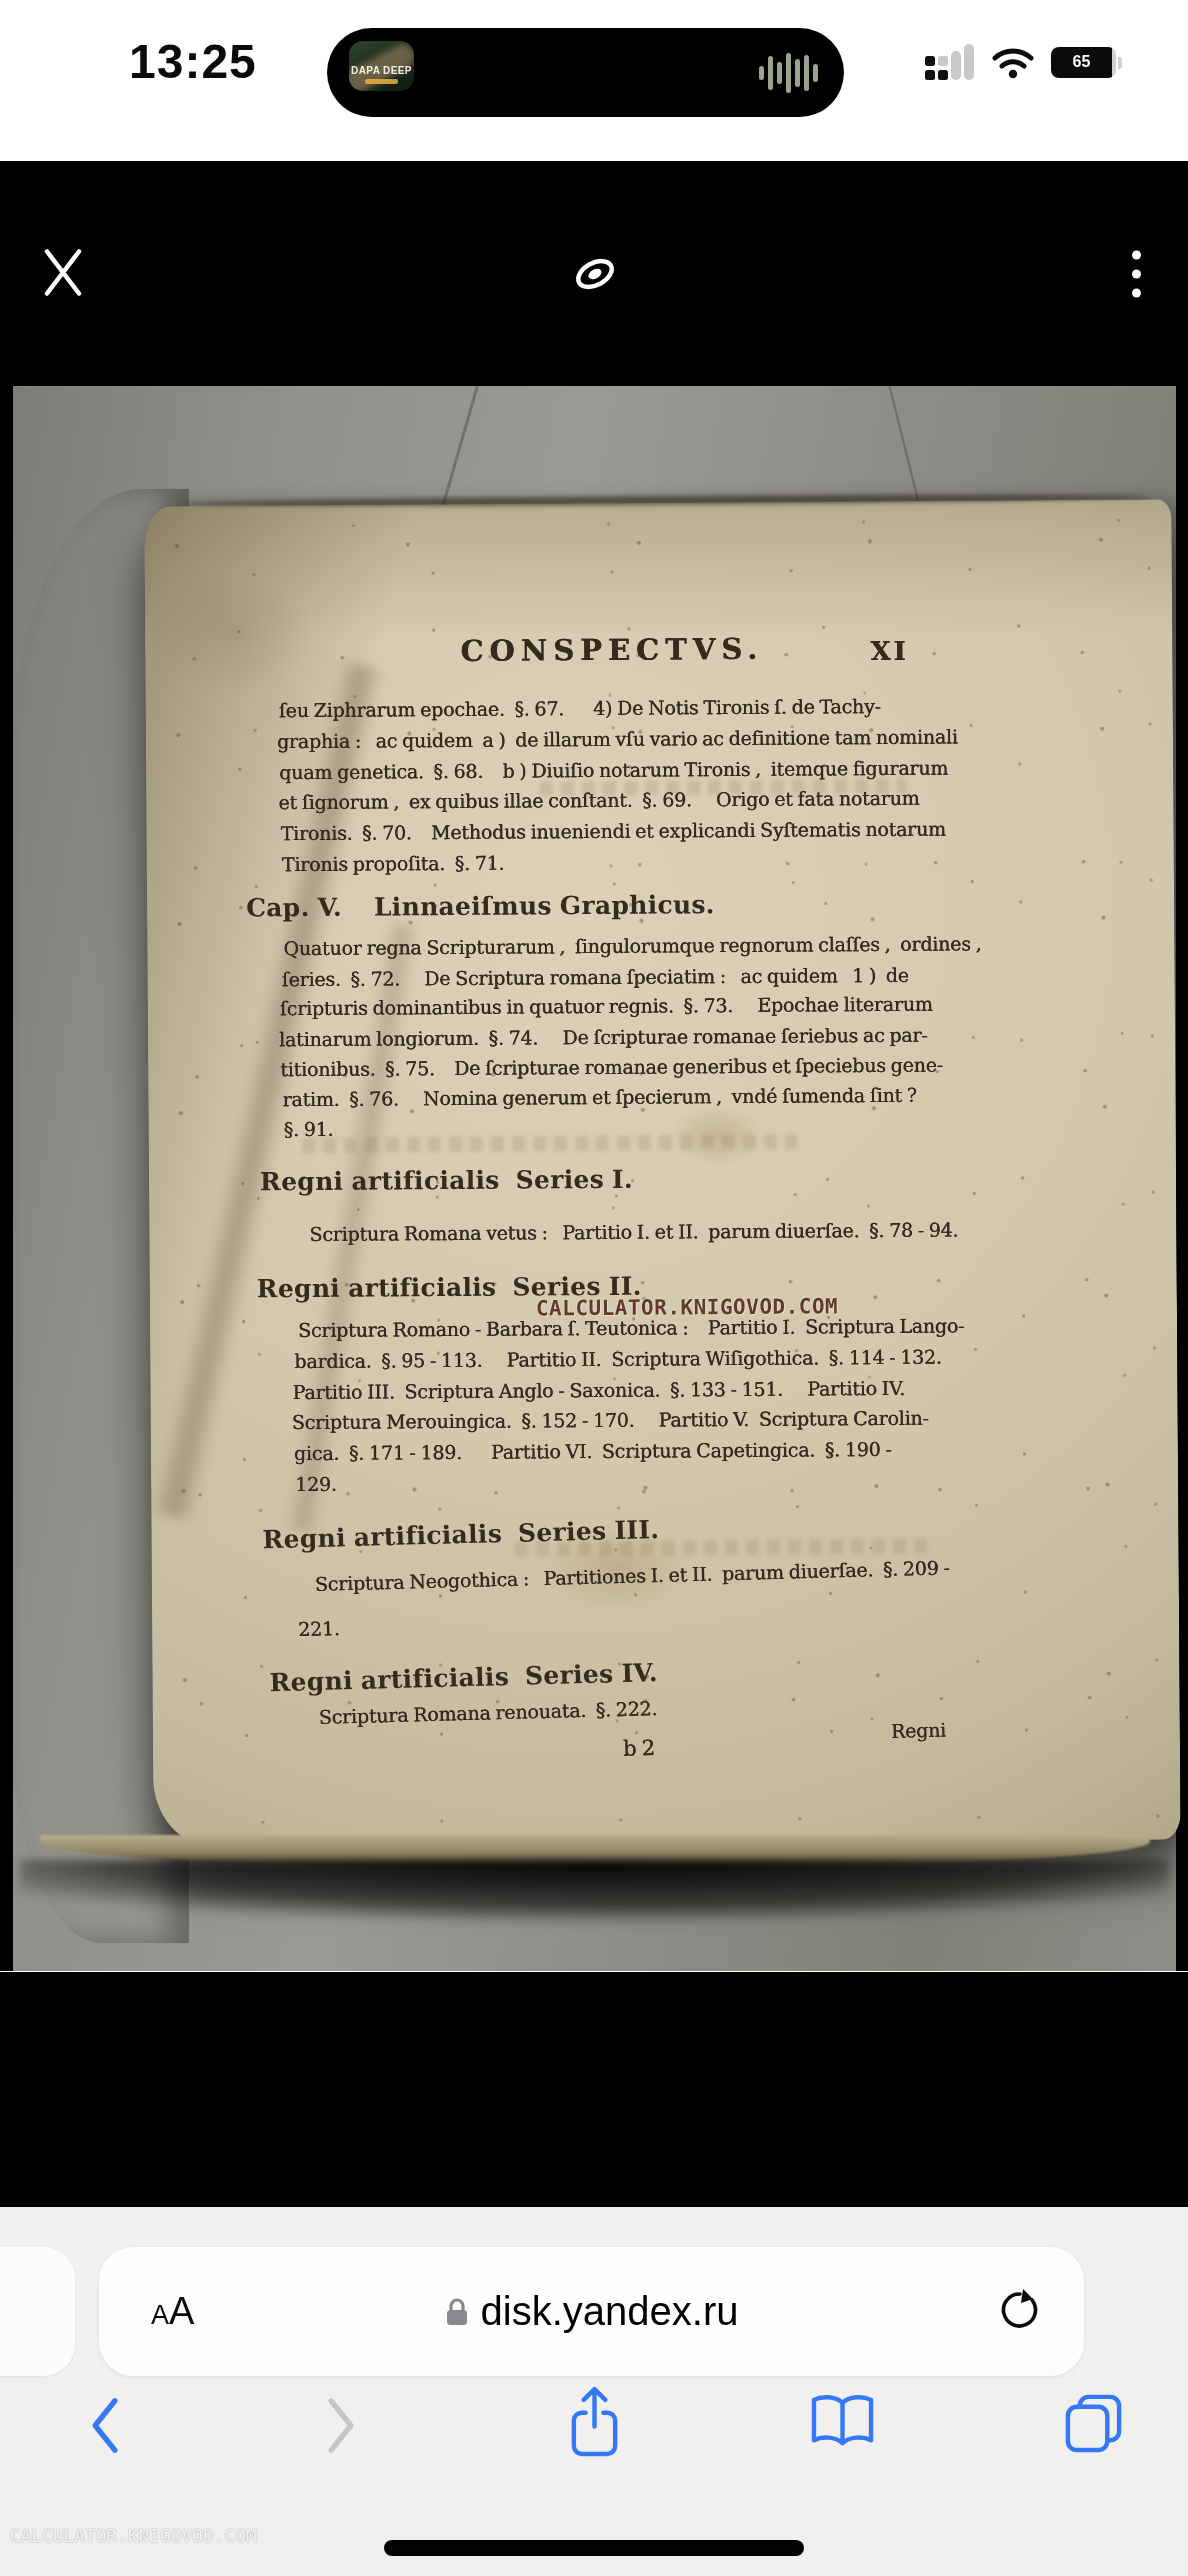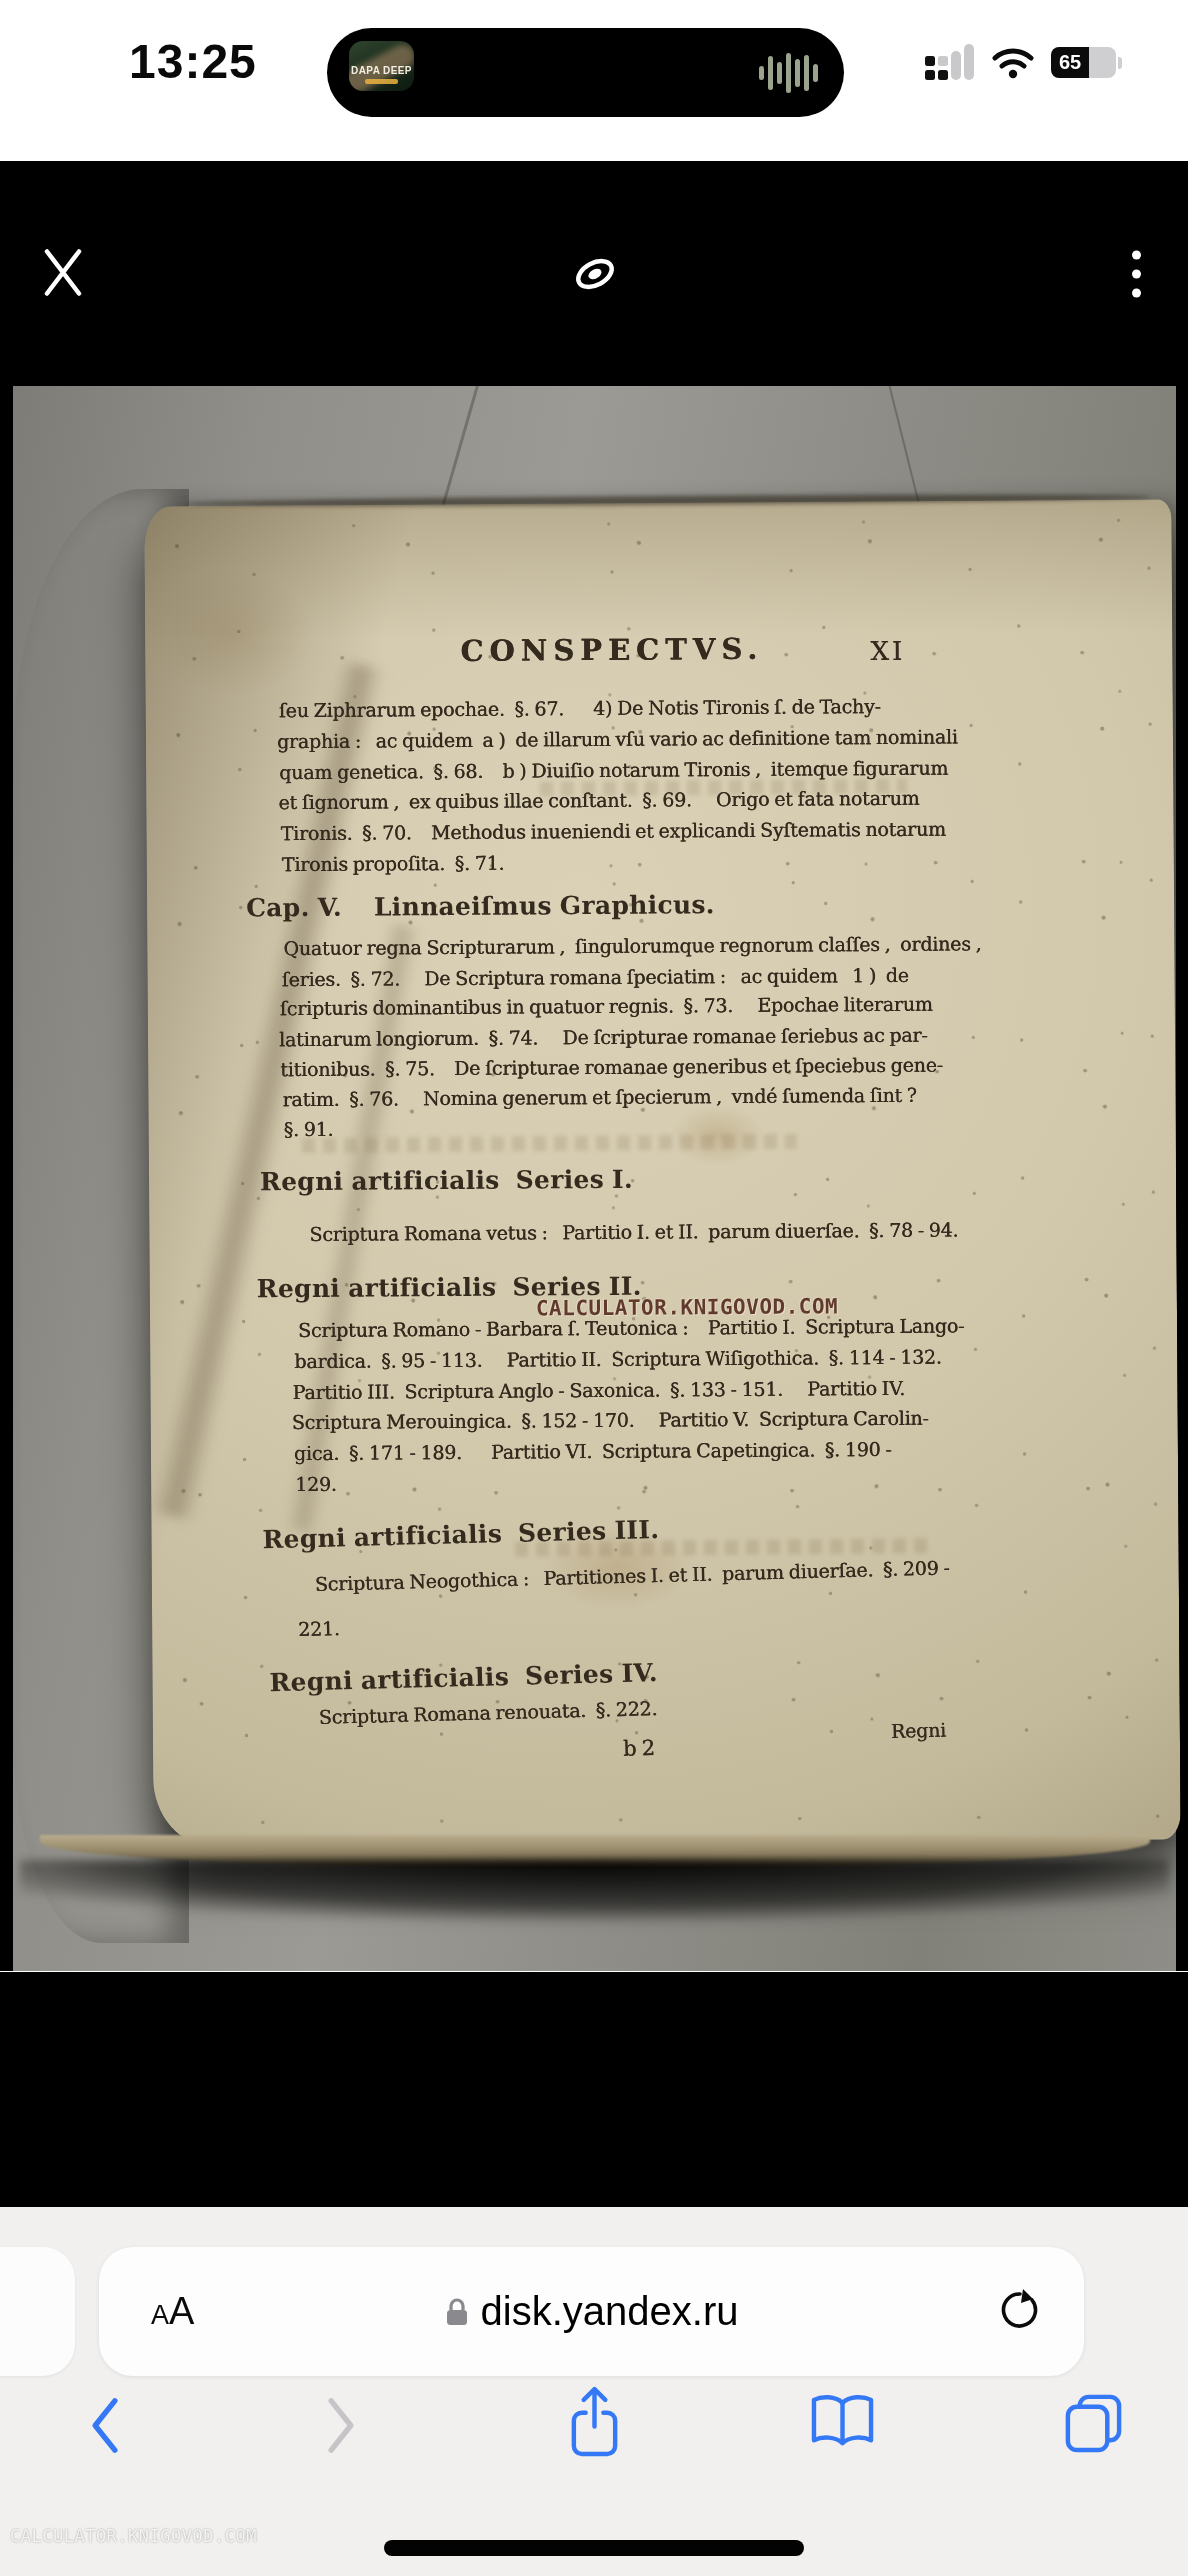--- a/index.html
+++ b/index.html
@@ -18,21 +18,21 @@
                 color:#f2eee2;letter-spacing:0.4px;}
   .album .sub{position:absolute;left:16px;right:16px;top:38px;height:5px;background:rgba(233,178,62,.85);border-radius:2px;}
   .wave{position:absolute;right:26px;top:50%;transform:translateY(-50%);display:flex;align-items:center;gap:4px;}
   .wave span{width:5px;background:#9aa48c;border-radius:3px;display:block;}
   .wave span:nth-child(1){height:14px}.wave span:nth-child(2){height:34px}.wave span:nth-child(3){height:22px}
   .wave span:nth-child(4){height:40px}.wave span:nth-child(5){height:28px}.wave span:nth-child(6){height:36px}
   .wave span:nth-child(7){height:18px}
   .sicons{position:absolute;top:44px;right:73px;display:flex;align-items:center;gap:15px;}
   .battery{position:relative;width:65px;height:31px;border-radius:8px;overflow:visible;display:flex;}
   .batt-in{display:flex;width:65px;height:31px;border-radius:8px;overflow:hidden;}
-  .batt-fill{width:38px;background:#0b0b0b;color:#fff;font-size:20px;font-weight:700;display:flex;
+  .batt-fill{width:61px;background:#0b0b0b;color:#fff;font-size:16px;font-weight:700;display:flex;
              align-items:center;justify-content:center;}
   .batt-rest{flex:1;background:#cfcfd1;}
   .batt-nub{position:absolute;right:-6px;top:10px;width:4px;height:12px;background:#cfcfd1;border-radius:0 3px 3px 0;}
 
   
   .vheader{position:absolute;top:161px;left:0;width:1189px;height:225px;background:#000;
            display:flex;align-items:center;justify-content:center;}
   .closebtn{position:absolute;left:40px;top:50%;transform:translateY(-50%);background:none;border:none;padding:0;cursor:pointer;}
   .titlewrap{display:flex;align-items:center;gap:18px;color:#fff;font-family:"DejaVu Sans","Liberation Sans",sans-serif;
              font-size:37px;font-weight:400;}
@@ -85,21 +85,21 @@
   .bookshadow{position:absolute;left:20px;top:1474px;width:1149px;height:65px;
               background:radial-gradient(60% 100% at 50% 0%,rgba(0,0,0,.92),rgba(0,0,0,.55) 70%,transparent);
               filter:blur(4px);}
 
   .textlayer{position:absolute;inset:0;transform:rotate(-.4deg);
              font-family:"DejaVu Serif","Liberation Serif",serif;color:#342a1d;}
   .tl{position:absolute;white-space:pre;font-size:19px;line-height:1;letter-spacing:-0.2px;word-spacing:-1px;
       text-shadow:0.4px 0 0 currentColor;}
   .hd{font-size:25px;font-weight:700;letter-spacing:0.3px;text-shadow:none;}
   .runhead{font-size:29px;font-weight:700;letter-spacing:6px;}
-  .pageno{font-size:26px;font-weight:400;letter-spacing:3px;}
+  .pageno{font-size:26px;font-weight:700;letter-spacing:3px;}
   .tilt{transform:rotate(-1.1deg);transform-origin:left center;}
   .wm-mid{position:absolute;font-family:"DejaVu Sans Mono","Liberation Mono",monospace;font-size:21px;font-weight:700;
           color:rgba(62,16,8,.8);text-shadow:1px 1px 0 rgba(244,232,210,.65),-1px -1px 0 rgba(244,232,210,.4);
           letter-spacing:0.5px;}
 
   
   .gap{position:absolute;top:1972px;left:0;width:1189px;height:236px;background:#000;}
 
   
   .browser{position:absolute;top:2207px;left:0;width:1189px;height:369px;background:#f1f0ee;}

